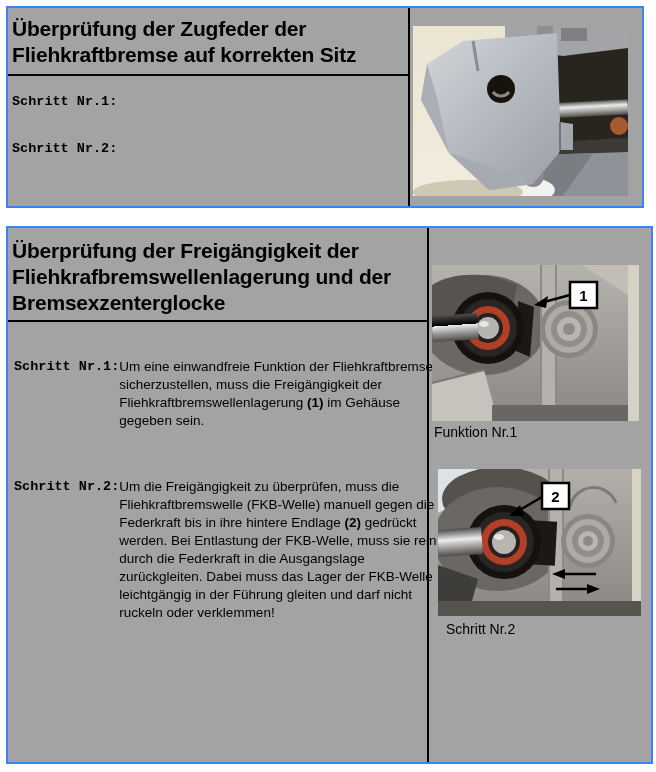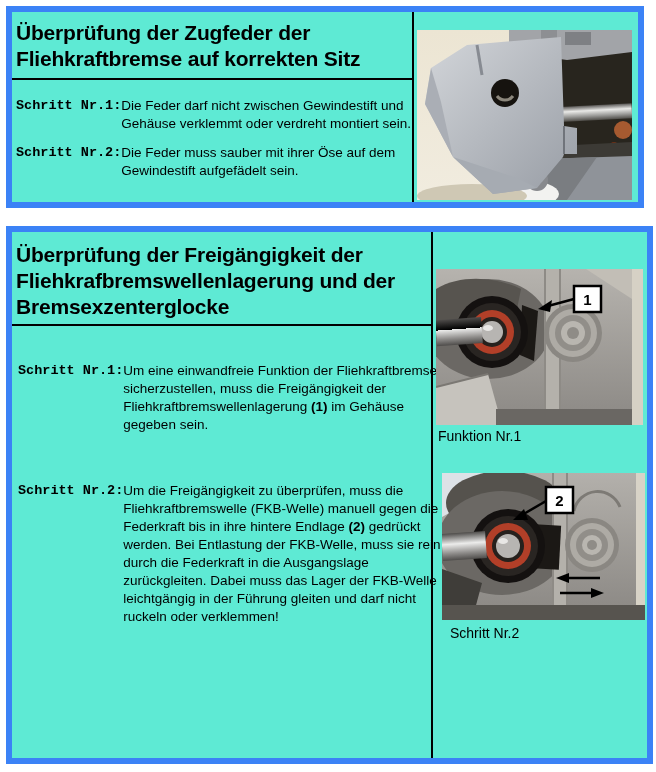--- a/index.html
+++ b/index.html
@@ -1,20 +1,20 @@
 <!DOCTYPE html>
 <html><head>
 <meta charset="utf-8">
 <style>
   html,body{margin:0;padding:0;background:#ffffff;}
   body{
     width:656px;height:772px;position:relative;
     font-family:"Liberation Sans", sans-serif;color:#000;
   }
-  .box{position:absolute;border:6px solid #3b82f6;background:#5eead4;box-sizing:border-box;}
+  .box{position:absolute;border:2px solid #3b82f6;background:#a3a3a3;box-sizing:border-box;}
   #sec1{left:6px;top:6px;width:638px;height:202px;}
   #sec2{left:6px;top:226px;width:647px;height:538px;}
   .vdiv{position:absolute;top:0;bottom:0;width:2px;background:#000;}
   .hrule{position:absolute;left:0;height:2px;background:#000;}
   .section-title{
     position:absolute;font-weight:bold;font-size:21px;line-height:26px;
     white-space:pre;letter-spacing:-0.2px;
   }
   .step{position:absolute;display:flex;align-items:flex-start;}
   .step-label{
@@ -29,27 +29,23 @@
 <body>
 
 <div class="box" id="sec1">
   <div class="section-title" style="left:4px;top:8px;width:398px;">Überprüfung der Zugfeder der
 Fliehkraftbremse auf korrekten Sitz</div>
   <div class="hrule" style="top:66px;width:400px;"></div>
   <div class="vdiv" style="left:400px;"></div>
 
   <div class="step" style="left:4px;top:85px;">
     <div class="step-label">Schritt Nr.1:</div>
-    <div class="step-text">Die Feder darf nicht zwischen Gewindestift und
-Gehäuse verklemmt oder verdreht montiert sein.</div>
   </div>
   <div class="step" style="left:4px;top:132px;">
     <div class="step-label">Schritt Nr.2:</div>
-    <div class="step-text">Die Feder muss sauber mit ihrer Öse auf dem
-Gewindestift aufgefädelt sein.</div>
   </div>
 
   <svg class="photo" style="left:405px;top:18px;" width="215" height="170" viewBox="0 0 215 170">
     <defs>
       <linearGradient id="pa-bg" x1="0" y1="0" x2="0" y2="1">
         <stop offset="0" stop-color="#ece5d3"></stop>
           <stop offset="1" stop-color="#f1ecdf"></stop>
       </linearGradient>
       <linearGradient id="pa-bracket" x1="0" y1="0" x2="1" y2="1">
         <stop offset="0" stop-color="#d3d6da"></stop>

